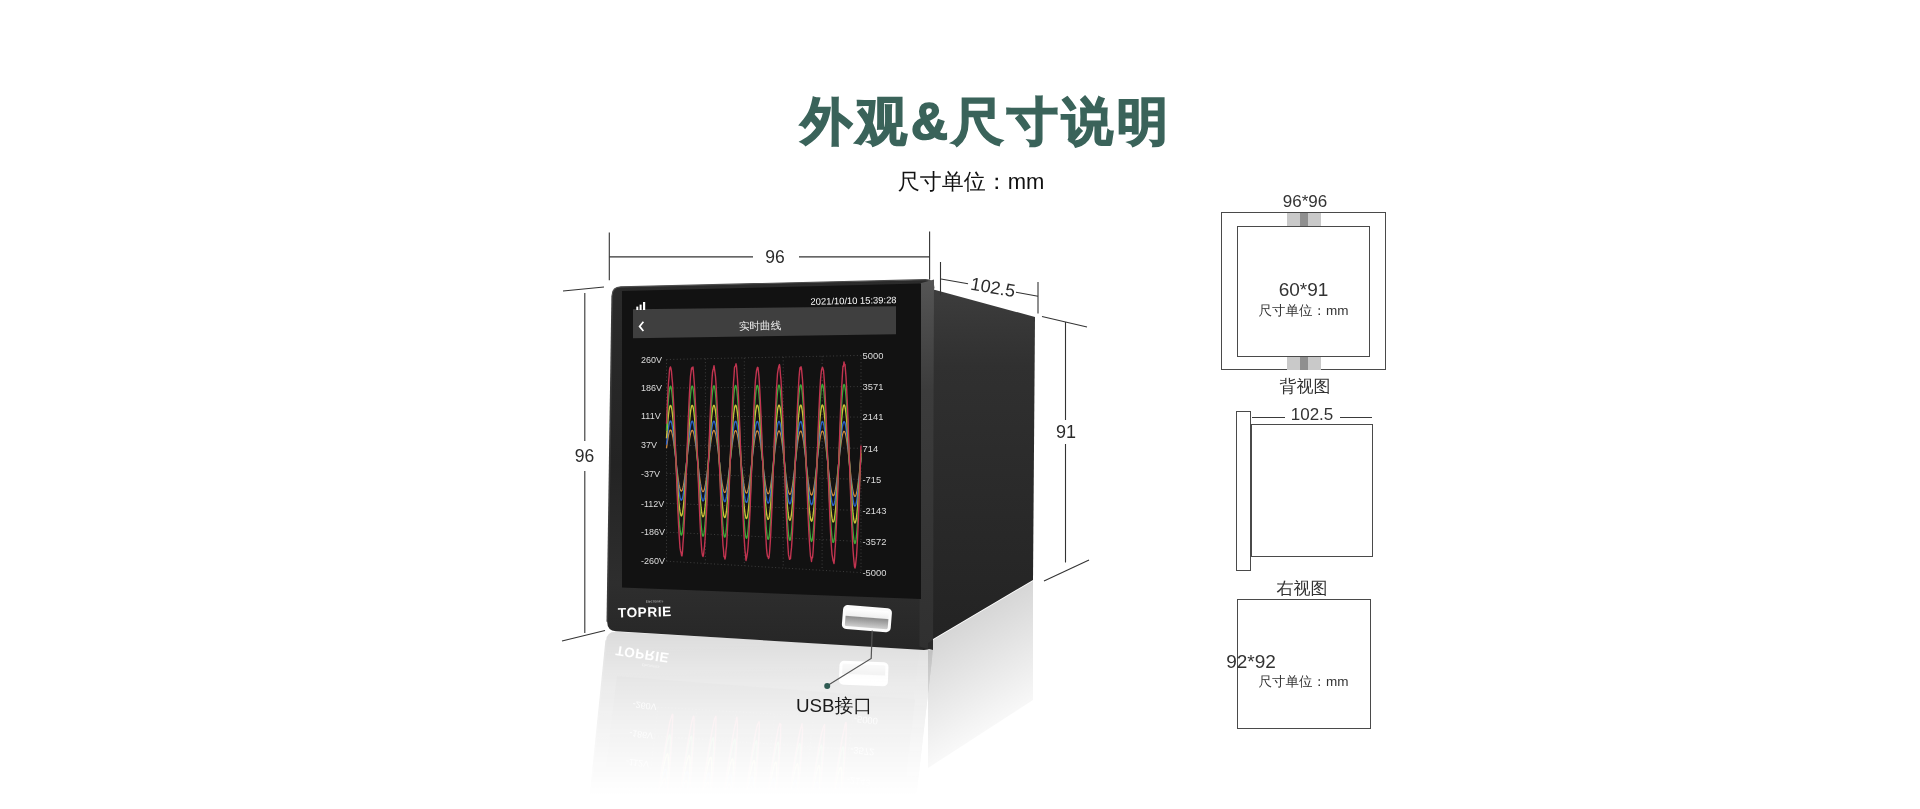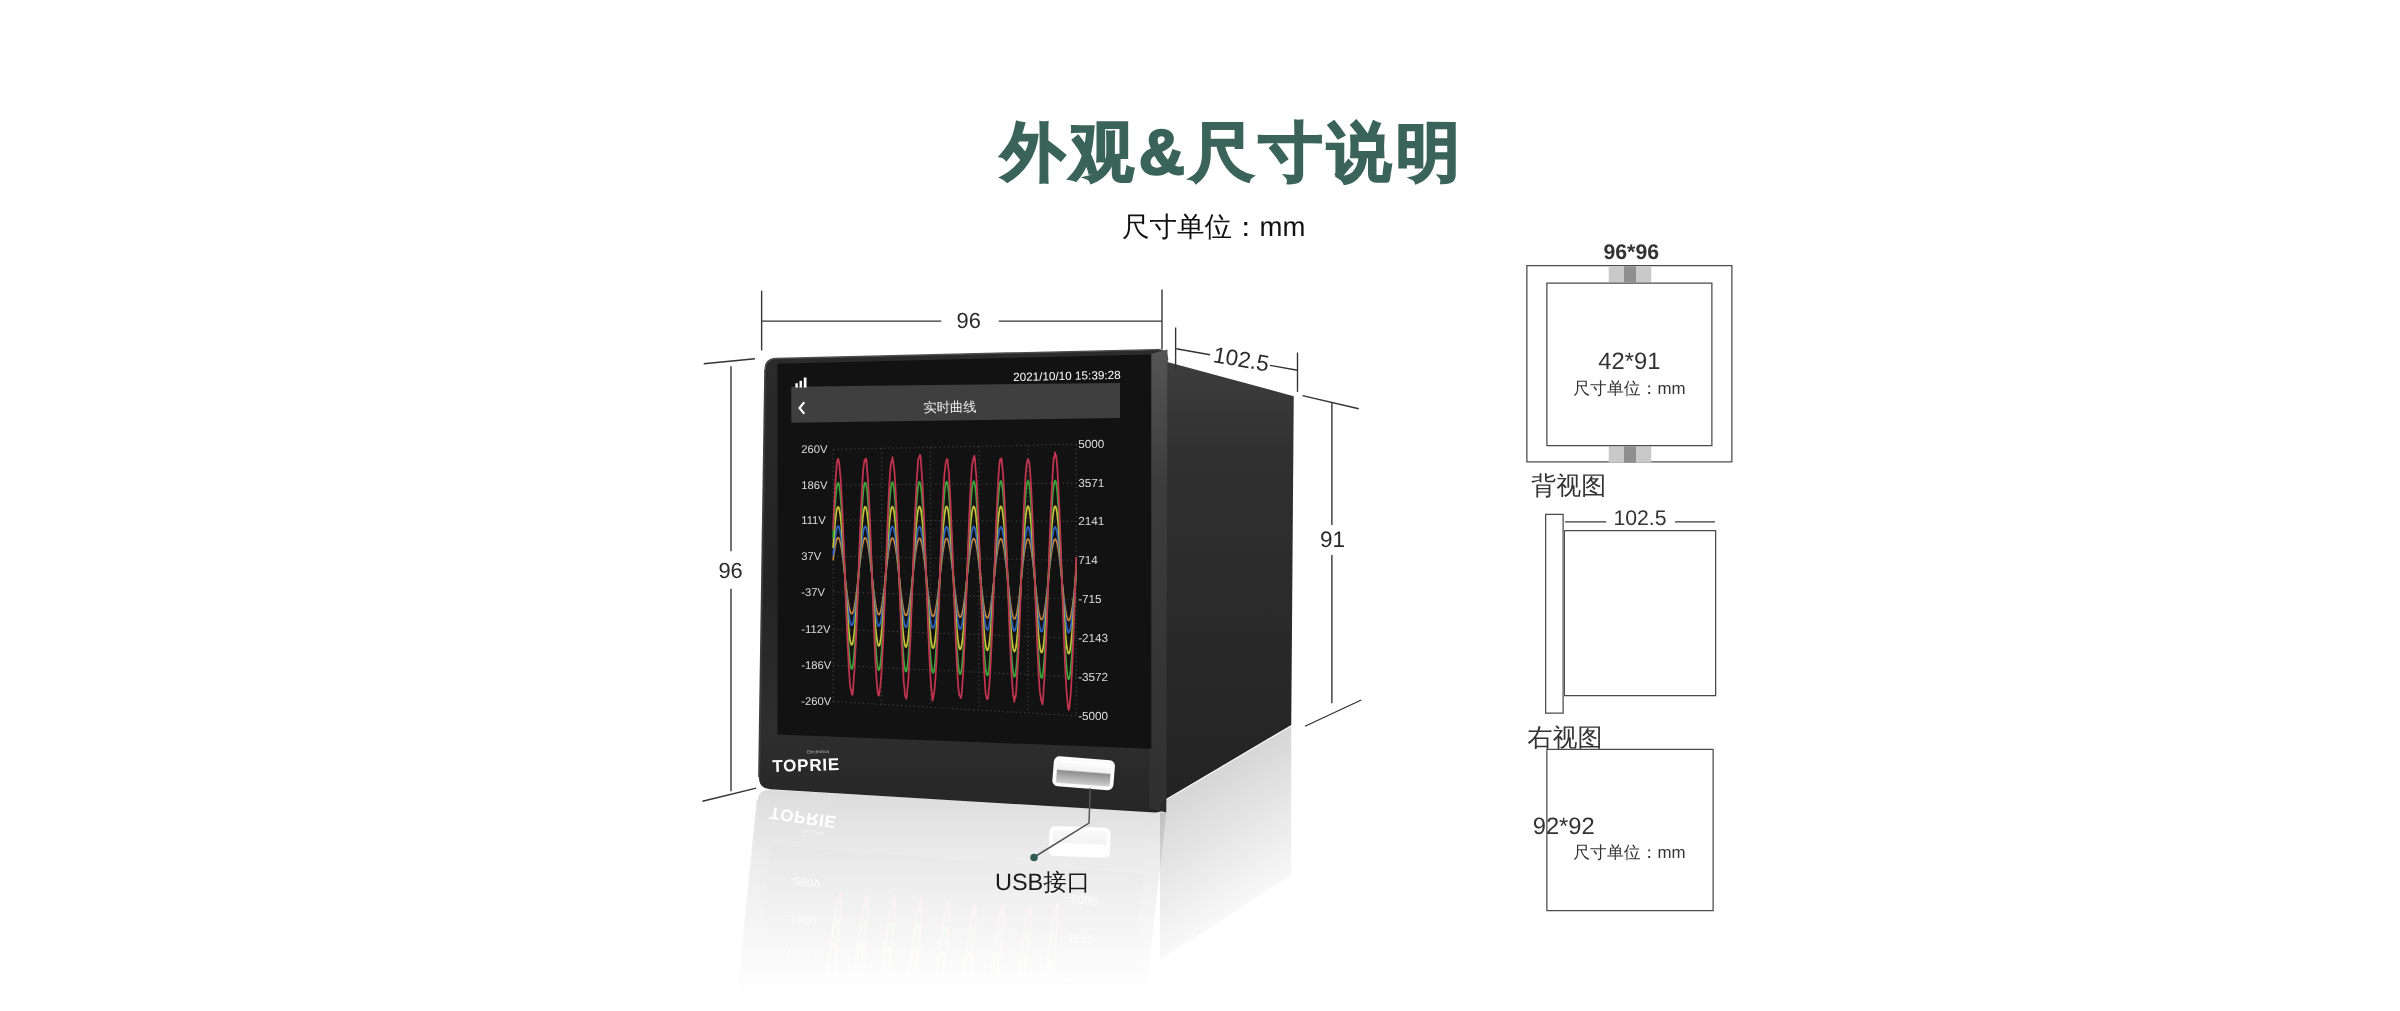--- a/index.html
+++ b/index.html
@@ -1,21 +1,21 @@
 <!DOCTYPE html>
 <html><head>
 <meta charset="utf-8">
 <style>
 * { margin:0; padding:0; box-sizing:border-box; }
 html,body { width:1920px; height:809px; background:#fff; font-family:"Liberation Sans", sans-serif; overflow:hidden; position:relative; }
 .box { position:absolute; border:1px solid #4a4a4a; background:#fff; }
 .clip { position:absolute; width:34px; height:13px; background:linear-gradient(90deg,#c9c9c9 0 37%,#8f8f8f 37% 63%,#c9c9c9 63% 100%); }
 .dimline { position:absolute; height:1px; background:#3a3a3a; }
 .t13 { position:absolute; font-size:13.5px; color:#333; text-align:center; }
-.t16 { position:absolute; font-size:20px; color:#333; text-align:left; }
+.t16 { position:absolute; font-size:17px; color:#333; text-align:center; }
 .t17 { position:absolute; font-size:17px; color:#333; text-align:center; }
 .t19 { position:absolute; font-size:19px; color:#333; text-align:center; }
 #title { position:absolute; left:0; top:88px; width:1973px; text-align:center; font-size:51px; font-weight:bold; color:#3a635a; letter-spacing:4px; -webkit-text-stroke:1.7px #3a635a; }
 #subtitle { position:absolute; left:0; top:167px; width:1942px; text-align:center; font-size:22px; color:#111; }
 </style>
 </head>
 <body>
 <div id="title">外观&amp;尺寸说明</div>
 <div id="subtitle">尺寸单位：mm</div>
 <svg width="1920" height="809" viewBox="0 0 1920 809" style="position:absolute;left:0;top:0" font-family="Liberation Sans, sans-serif">
@@ -174,22 +174,22 @@
 <polyline points="872.2,630.5 871.2,658.5 827.2,685.8" fill="none" stroke="#555" stroke-width="1.2"></polyline>
 <circle cx="827.2" cy="686" r="3" fill="#2e5a52"></circle>
 <text x="796" y="712.3" font-family="Liberation Sans, sans-serif" font-size="18.8" fill="#1a1a1a">USB接口</text>
 
 </svg>
 
 <div class="box" style="left:1220.5px;top:212px;width:165px;height:158px;"></div>
 <div class="clip" style="left:1287px;top:213px;"></div>
 <div class="clip" style="left:1287px;top:356.5px;"></div>
 <div class="box" style="left:1237px;top:226px;width:133px;height:130.5px;background:#fff;"></div>
-<div class="t17" style="left:1225px;top:192px;width:160px;font-weight:bold;">96*96</div>
-<div class="t19" style="left:1237px;top:279px;width:133px;">42*91</div>
+<div class="t17" style="left:1225px;top:192px;width:160px;">96*96</div>
+<div class="t19" style="left:1237px;top:279px;width:133px;">60*91</div>
 <div class="t13" style="left:1237px;top:302px;width:133px;">尺寸单位：mm</div>
 <div class="t16" style="left:1225px;top:375px;width:160px;">背视图</div>
 
 <div class="box" style="left:1235.5px;top:411px;width:15.5px;height:159.5px;"></div>
 <div class="box" style="left:1251px;top:424px;width:122px;height:133px;"></div>
 <div class="dimline" style="left:1252px;top:417px;width:33px;"></div>
 <div class="dimline" style="left:1340px;top:417px;width:32px;"></div>
 <div class="t17" style="left:1232px;top:405px;width:160px;">102.5</div>
 <div class="t16" style="left:1222px;top:577px;width:160px;">右视图</div>
 

